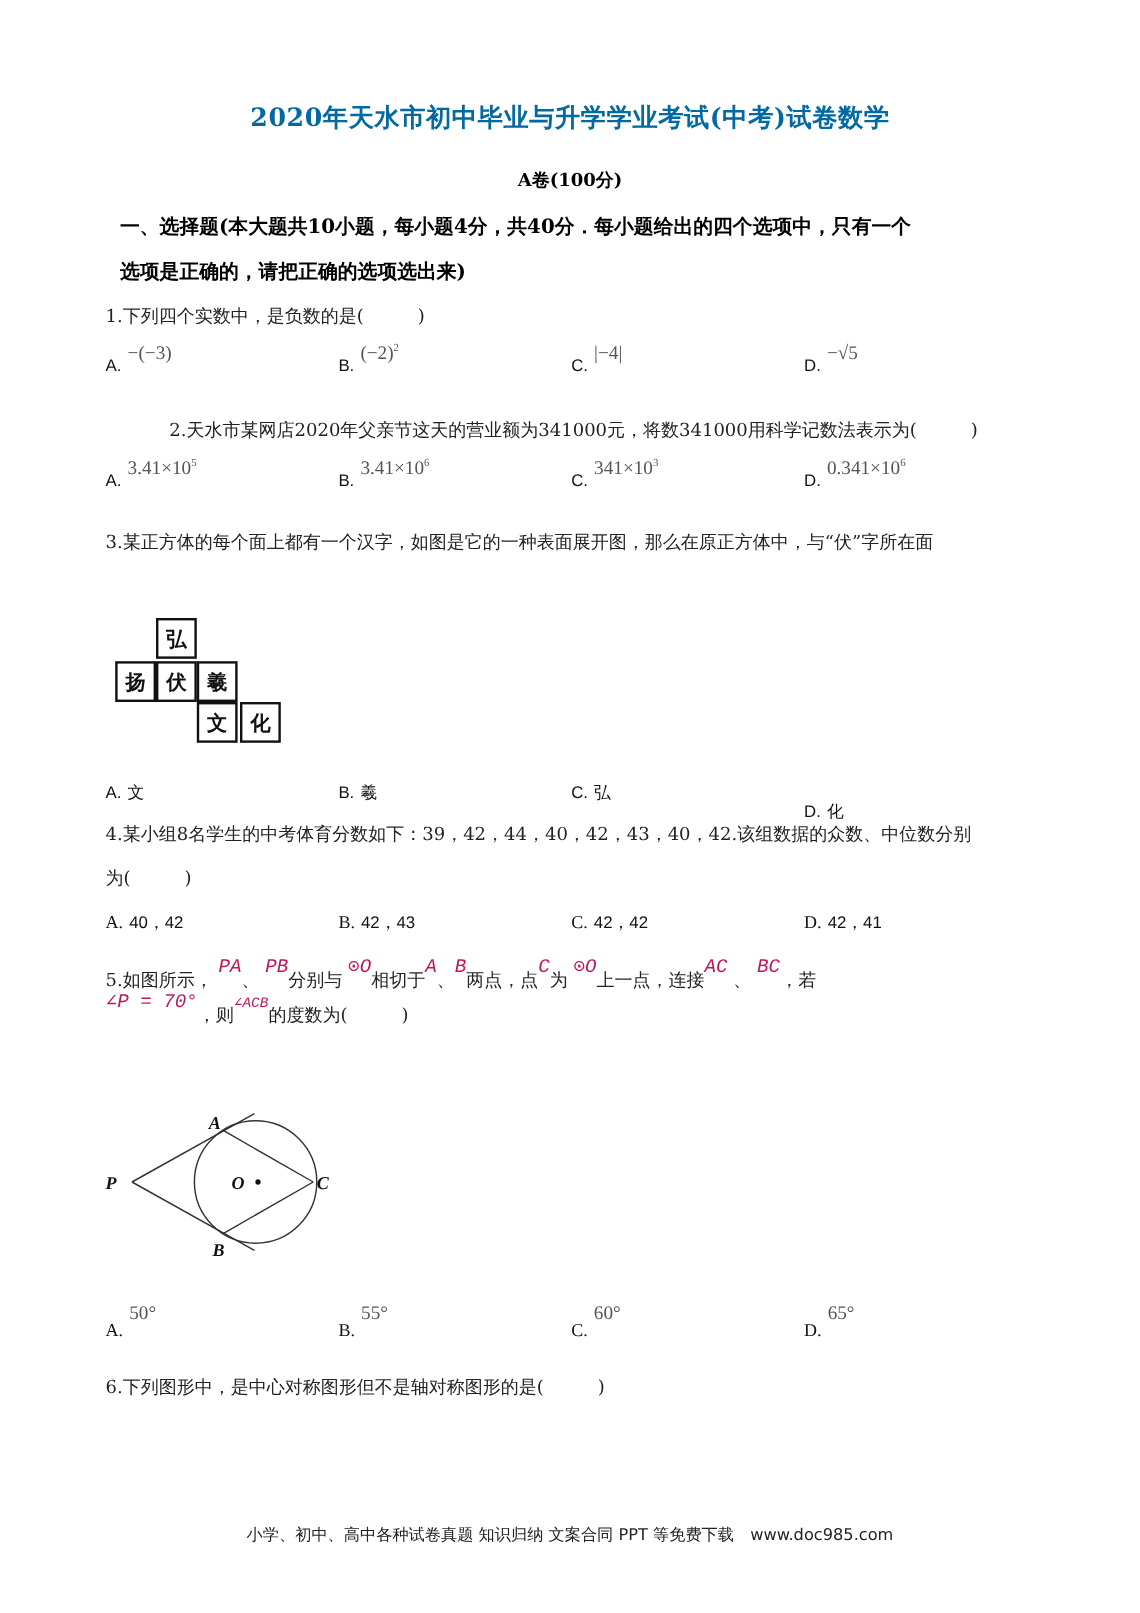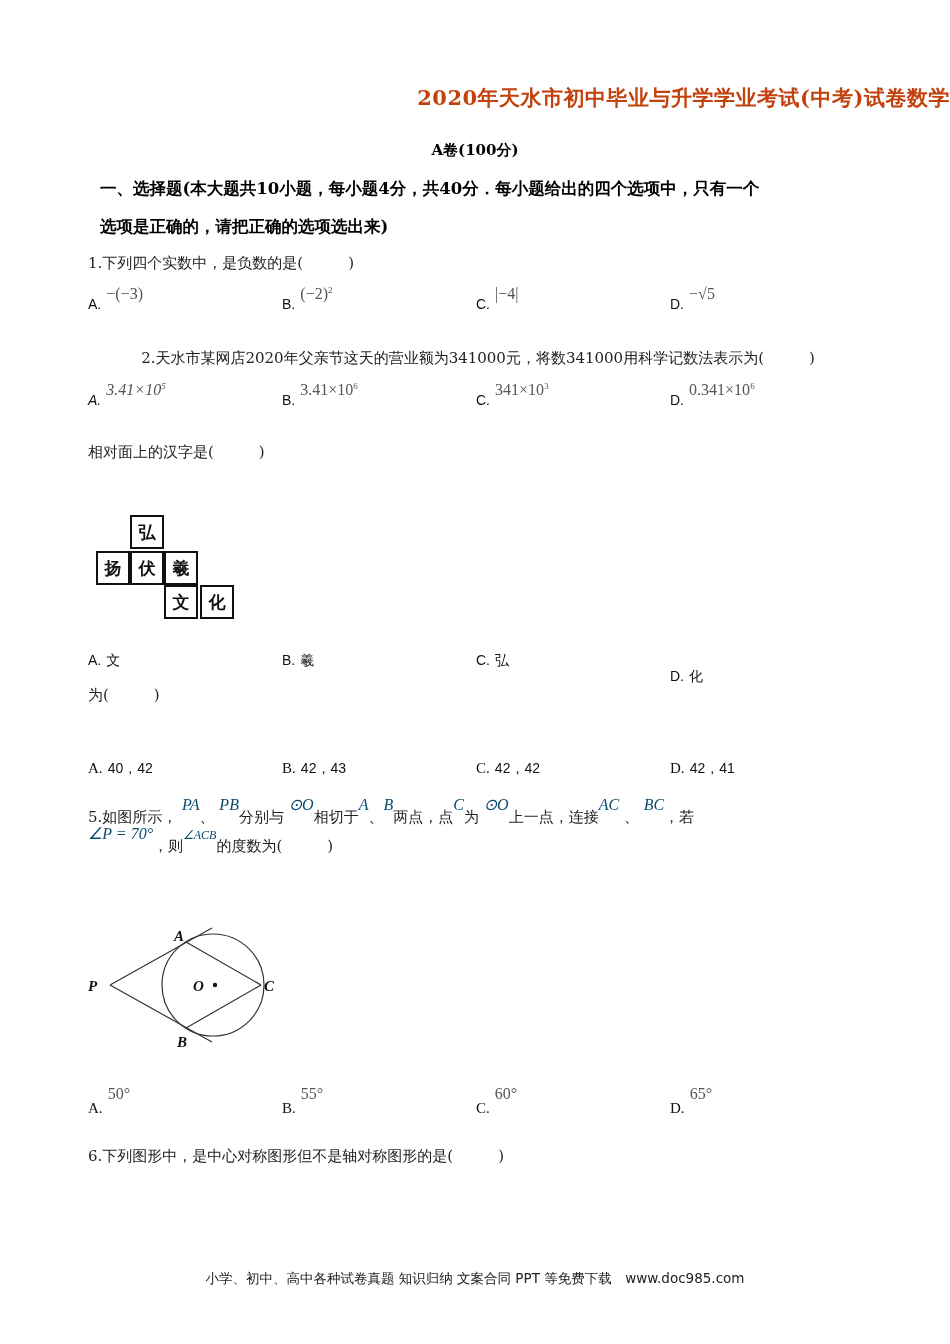--- a/index.html
+++ b/index.html
@@ -3,22 +3,22 @@
   <meta charset="utf-8">
   <style>
     html, body { margin: 0; padding: 0; background: #ffffff; }
     body {
       width: 950px; height: 1344px; position: relative; overflow: hidden;
       font-family: "DejaVu Serif", "Liberation Serif", serif;
       color: #222;
     }
     .abs { position: absolute; }
     .title {
-      left: 0; width: 950px; top: 84px; text-align: right;
-      font-size: 21px; font-weight: bold; color: #c2410c; letter-spacing: 0.5px;
+      left: 0; width: 950px; top: 84px; text-align: center;
+      font-size: 21px; font-weight: bold; color: #0369a1; letter-spacing: 0.5px;
     }
     .subtitle {
       left: 0; width: 950px; top: 141px; text-align: center;
       font-size: 15px; font-weight: bold; color: #000;
     }
     .section {
       left: 88px; width: 780px; font-size: 16.5px; font-weight: bold; color: #000;
       line-height: 38px; top: 170px; margin-left: 12px;
     }
     .q { left: 88px; width: 780px; font-size: 15px; color: #222; line-height: 37px; }
@@ -29,21 +29,21 @@
     }
     .opt-math.raised { top: -10px; }
     .opt-letter-serif { font-family: "Liberation Serif", serif; font-size: 15px; color: #111; }
     .sup { font-size: 9px; vertical-align: super; }
     .net-cell {
       position: absolute; width: 34px; height: 34px; border: 2px solid #111;
       box-sizing: border-box; display: flex; align-items: center; justify-content: center;
       font-size: 17px; color: #111; font-family: "DejaVu Sans", sans-serif; font-weight: bold;
     }
     .math-inline {
-      font-family: Liberation Serif, serif; font-style: italic; color: #0c4a6e; font-size: 16px;
+      font-family: Liberation Mono, monospace; font-style: italic; color: #be185d; font-size: 16px;
       position: relative; top: -12px;
     }
     .footer {
       left: 0; width: 950px; top: 1270px; text-align: center;
       font-size: 13.5px; color: #222; font-family: "DejaVu Sans", sans-serif;
     }
   </style>
 </head>
 <body>
 
@@ -74,40 +74,40 @@
   <div class="abs" style="left:582px;top:0;">
     <span class="opt">D.</span>
     <span class="opt-math raised">−√5</span>
   </div>
 </div>
 
 <div class="abs q" style="top:340px;text-align:center;">
   <span>2.</span><span>天水市某网店2020年父亲节这天的营业额为341000元，将数341000用科学记数法表示为(　　　)</span>
 </div>
 <div class="abs" style="top:390px; left:88px; width:780px; height:26px;">
-  <div class="abs" style="left:0;top:0;font-style:italic;">
+  <div class="abs" style="left:0;top:0;">
     <span class="opt">A.</span>
     <span class="opt-math raised"><span>3.41×10</span><span class="sup">5</span></span>
   </div>
   <div class="abs" style="left:194px;top:0;">
     <span class="opt">B.</span>
     <span class="opt-math raised"><span>3.41×10</span><span class="sup">6</span></span>
   </div>
   <div class="abs" style="left:388px;top:0;">
     <span class="opt">C.</span>
     <span class="opt-math raised"><span>341×10</span><span class="sup">3</span></span>
   </div>
   <div class="abs" style="left:582px;top:0;">
     <span class="opt">D.</span>
     <span class="opt-math raised"><span>0.341×10</span><span class="sup">6</span></span>
   </div>
 </div>
 
 <div class="abs q" style="top:434px;">
-  <div>相对面上的汉字是(　　　)</div>
+  <div><span>3.</span><span>某正方体的每个面上都有一个汉字，如图是它的一种表面展开图，那么在原正方体中，与“伏”字所在面</span></div>
 </div>
 
 <div class="abs" style="left:96px; top:515px; width:144px; height:108px;">
   <div class="net-cell" style="left:34px; top:0;">弘</div>
   <div class="net-cell" style="left:0; top:36px;">扬</div>
   <div class="net-cell" style="left:34px; top:36px;">伏</div>
   <div class="net-cell" style="left:68px; top:36px;">羲</div>
   <div class="net-cell" style="left:68px; top:70px;">文</div>
   <div class="net-cell" style="left:104px; top:70px;">化</div>
 </div>
@@ -125,20 +125,21 @@
     <span class="opt">C.</span>
     <span class="opt">弘</span>
   </div>
   <div class="abs" style="left:582px;top:16px;">
     <span class="opt">D.</span>
     <span class="opt">化</span>
   </div>
 </div>
 
 <div class="abs q" style="top:677px;">
+  <div><span>4.</span><span>某小组8名学生的中考体育分数如下：39，42，44，40，42，43，40，42.该组数据的众数、中位数分别</span></div>
   <div>为(　　　)</div>
 </div>
 <div class="abs" style="top:758px; left:88px; width:780px; height:22px;">
   <div class="abs" style="left:0;top:0;">
     <span class="opt-letter-serif">A.</span>
     <span class="opt">40，42</span>
   </div>
   <div class="abs" style="left:194px;top:0;">
     <span class="opt-letter-serif">B.</span>
     <span class="opt">42，43</span>

